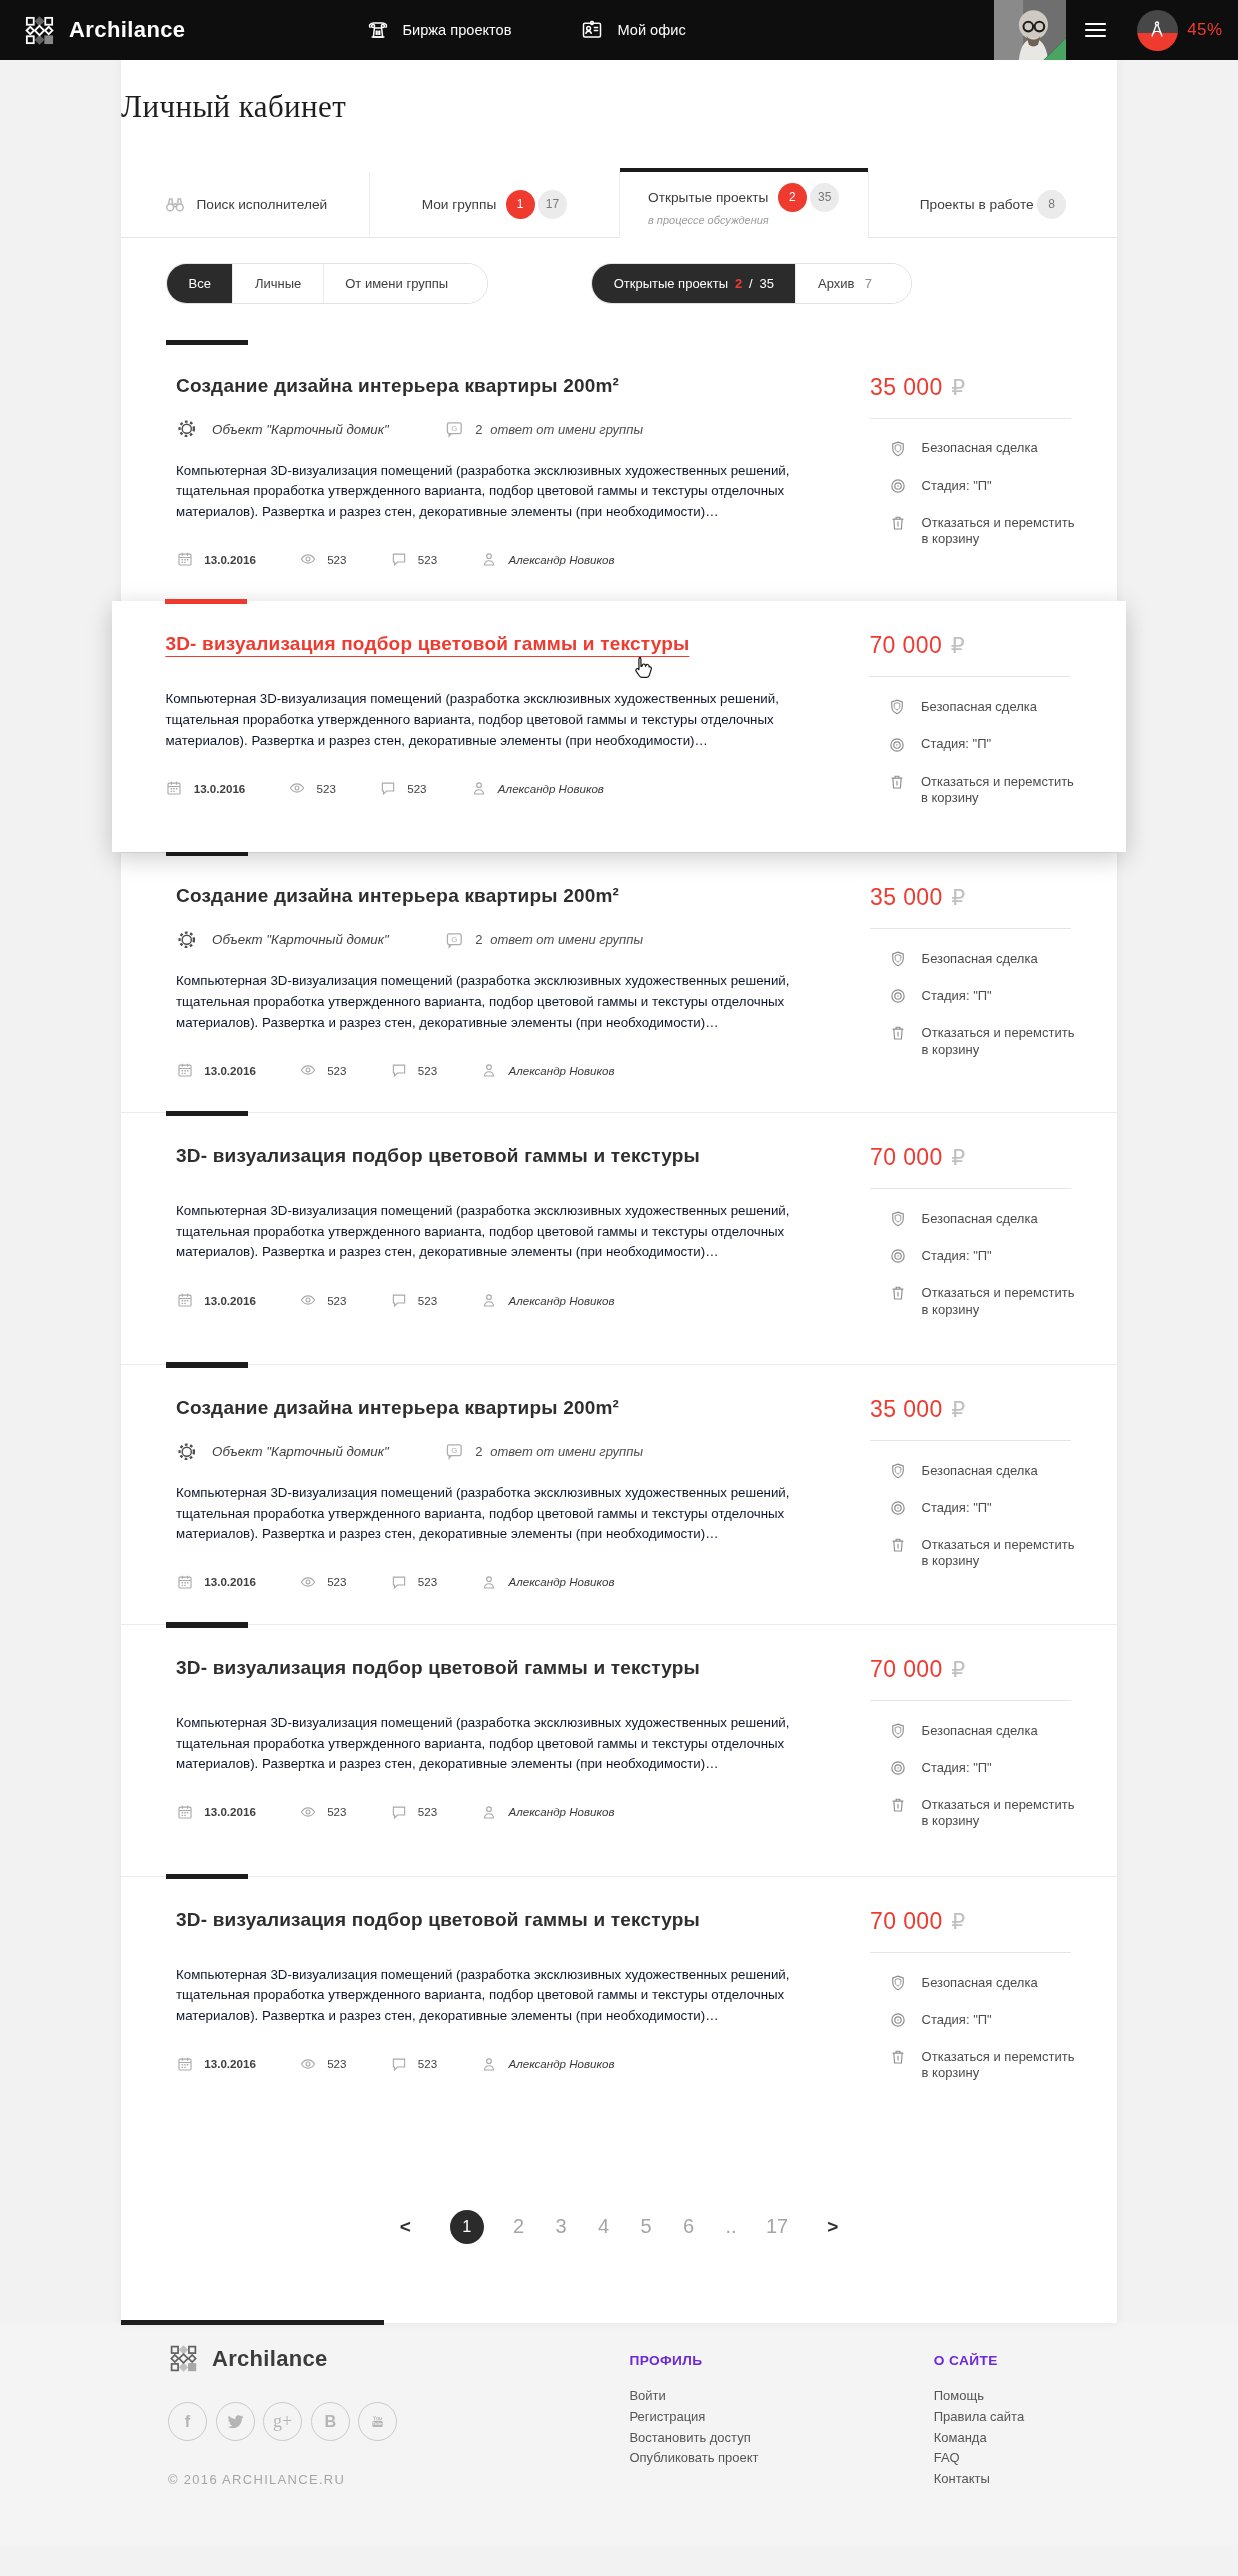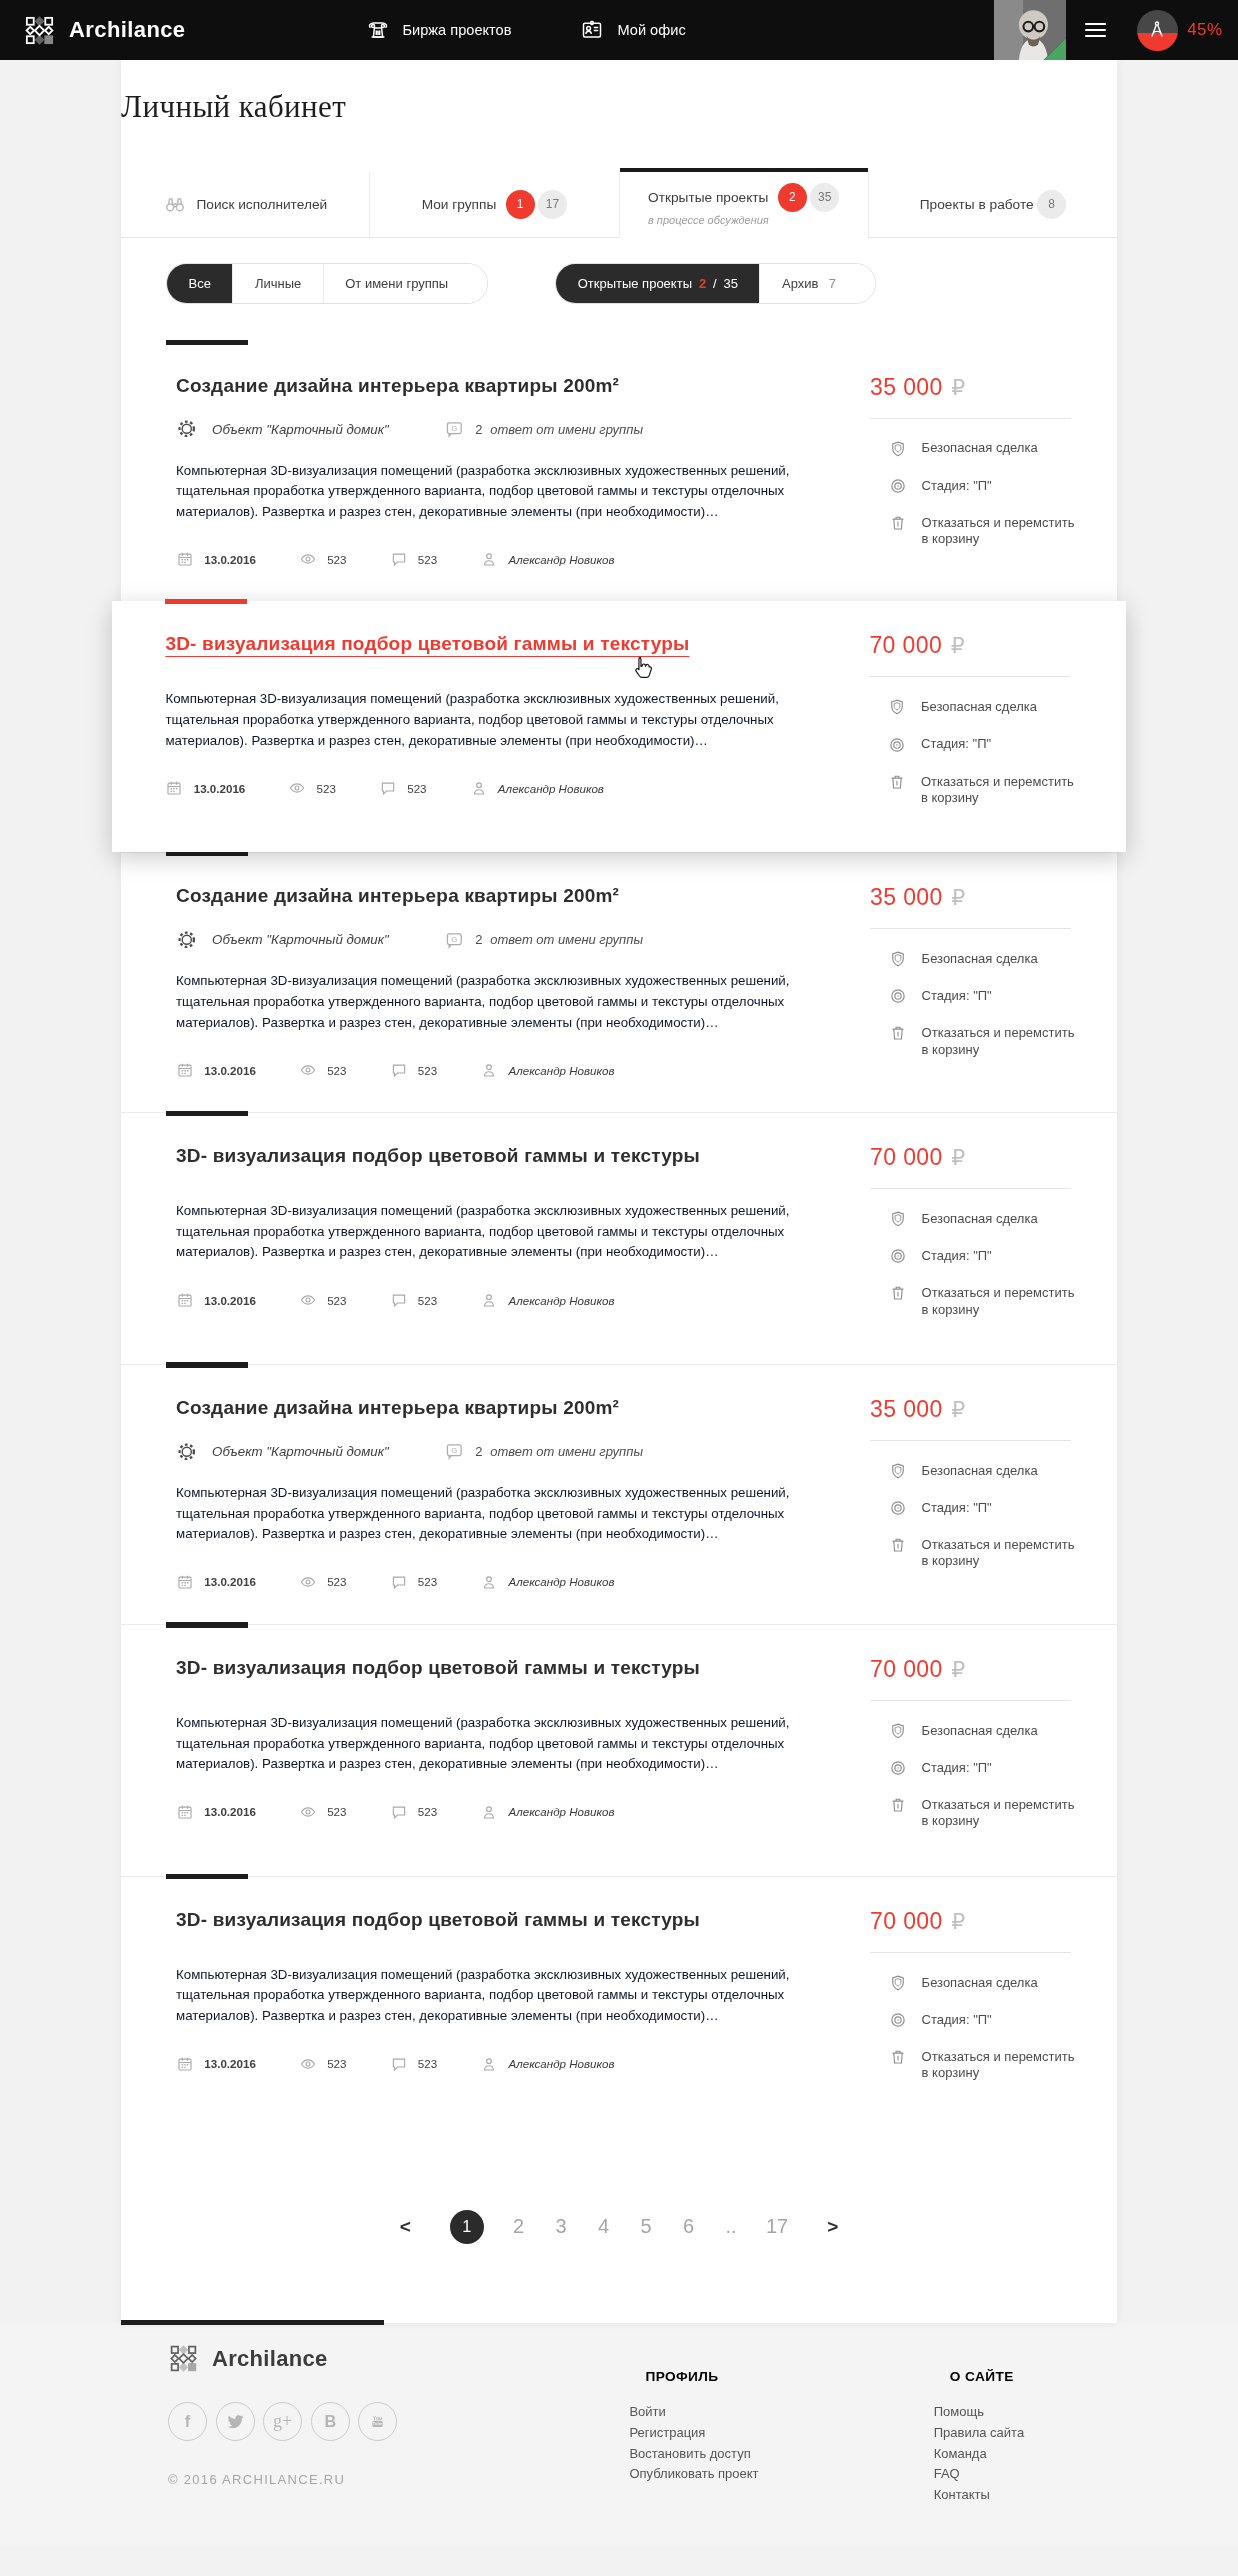--- a/index.html
+++ b/index.html
@@ -47,21 +47,21 @@
   .tab .bino{width:24px;height:24px;color:#b9b9b9}
   .bdg{min-width:29px;height:29px;padding:0 4.3px;border-radius:14.6px;display:inline-flex;
        align-items:center;justify-content:center;font-size:12px}
   .bdg.red{background:#ef3a30;color:#fff;position:relative;z-index:1}
   .bdg.gry{background:#ebebeb;color:#777;margin-left:-6px}
   .tcol{display:flex;flex-direction:column;align-items:flex-start}
   .trow{display:flex;align-items:center;gap:9.4px}
   .tsub{font-style:italic;font-size:11px;color:#9c9c9c;margin-top:2.6px}
 
   
-  .filters{display:flex;gap:67px;margin:25px 0 0 45px}
+  .filters{display:flex;gap:103px;margin:25px 0 0 45px}
   .pill{display:inline-flex;border:0.9px solid #e0e0e0;border-radius:21.5px;overflow:hidden;height:41px;background:#fff}
   .seg{display:inline-flex;align-items:center;gap:6.9px;padding:0 21.5px;font-size:13px;color:#3d3d3d;
        background:#fff;border:0;border-left:0.9px solid #ececec;font-family:inherit}
   .seg:first-child{border-left:0}
   .seg.dark{background:#2b2b2b;color:#fff}
   .seg.last{padding-right:39px}
   .seg .red{color:#ef3a30;font-weight:bold}
   .seg .acount{color:#8f8f8f;margin-left:3.4px}
 
   
@@ -116,21 +116,21 @@
   .flogo{display:flex;align-items:center;gap:13px;color:#3c3c3c;font-size:22px;font-weight:bold;letter-spacing:0.3px}
   .flogo .icn{width:31px;height:31px;color:#5f5f5f}
   .socials{display:flex;gap:8.6px;margin-top:27.5px}
   .soc{width:39px;height:39px;border:0.9px solid #c9c9c9;border-radius:50%;background:transparent;
        display:flex;align-items:center;justify-content:center;color:#b5b5b5;
        font-size:16.3px;font-weight:bold;font-family:inherit}
   .soc .icn{width:19px;height:19px;color:#b5b5b5}
   .soc.serif{font-family:"Liberation Serif",serif;font-weight:normal;font-size:18px}
   .copy{margin-top:31px;font-size:13px;color:#a6a6a6;letter-spacing:1.3px}
   .fcol{width:306px;padding-top:10.3px}
-  .fcol h4{margin:16px;font-size:13.7px;color:#000000;letter-spacing:0.4px;font-weight:bold}
+  .fcol h4{margin:0;font-size:13.7px;color:#6d28d9;letter-spacing:0.4px;font-weight:bold}
   .fcol ul{list-style:none;margin:18px 0 0;padding:0}
   .fcol li{font-size:13px;color:#555;line-height:20.6px}
 </style>
 </head>
 <body>
 
 <header class="hdr" data-interactable="false">
   <div class="brand" data-interactable="true">
     <span class="icn" data-interactable="false">
         <svg viewBox="0 0 24 24">

